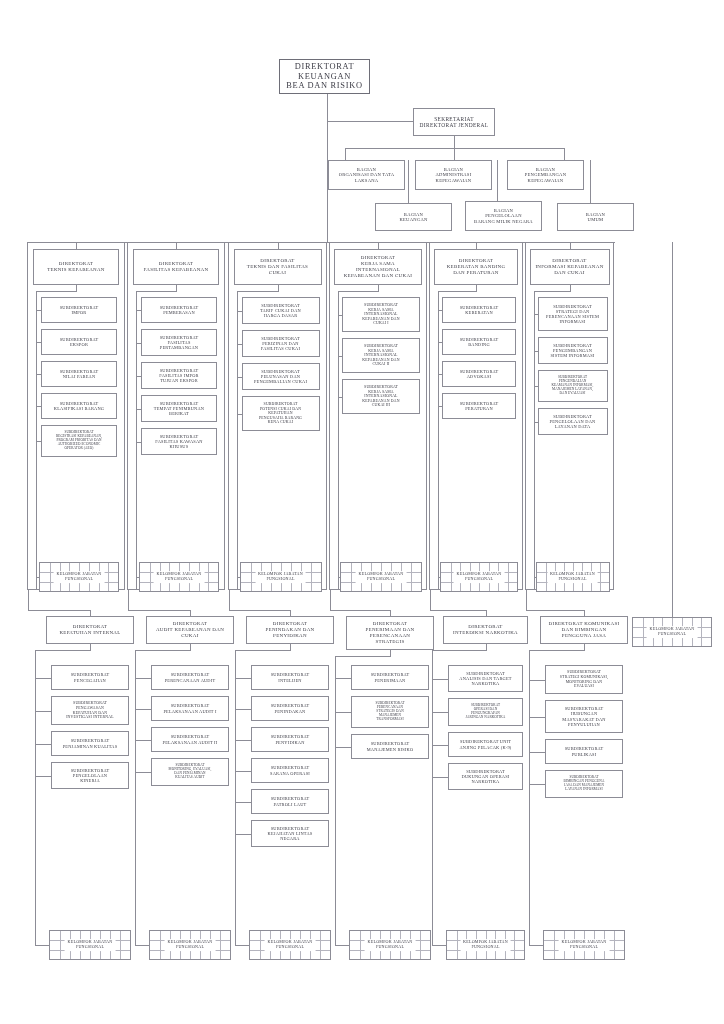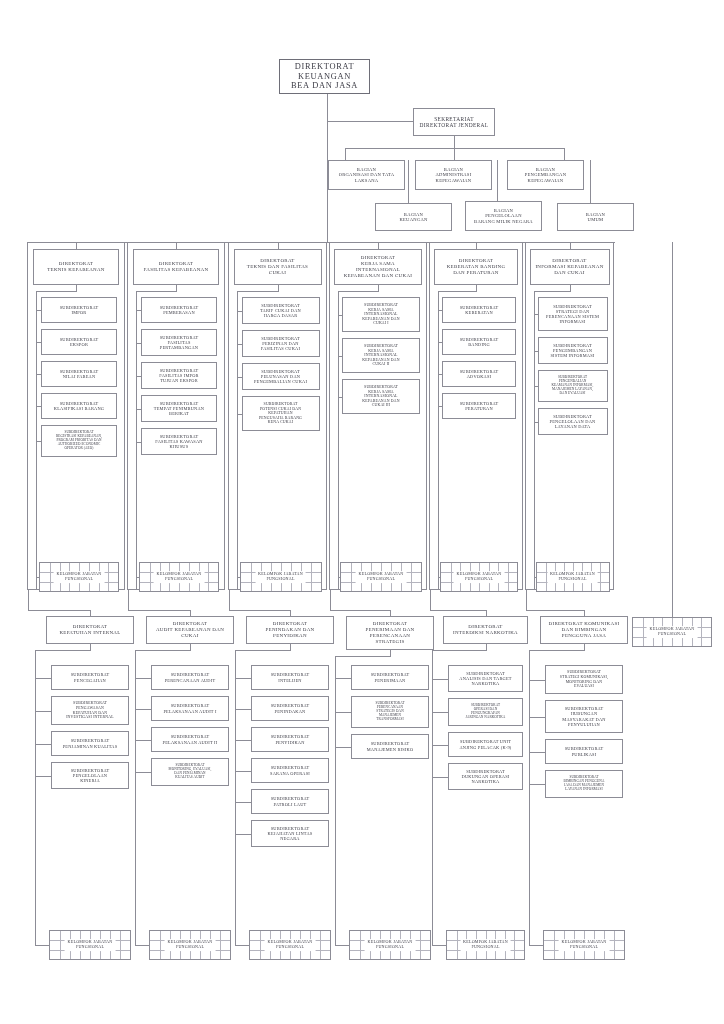--- a/index.html
+++ b/index.html
@@ -93,21 +93,21 @@
 </style>
 </head>
 <body>
 
 <div id="root">
 
   <div class="box root-box" style="left:279px;top:59px;width:91px;height:35px;">
     <span>
       <span>DIREKTORAT</span><br>
       <span>KEUANGAN</span><br>
-      <span>BEA DAN JASA</span>
+      <span>BEA DAN RISIKO</span>
     </span>
   </div>
 
   <div class="box sek-box" style="left:413px;top:108px;width:82px;height:28px;">
     <span>
       <span>SEKRETARIAT</span><br>
       <span>DIREKTORAT JENDERAL</span>
     </span>
   </div>
 

